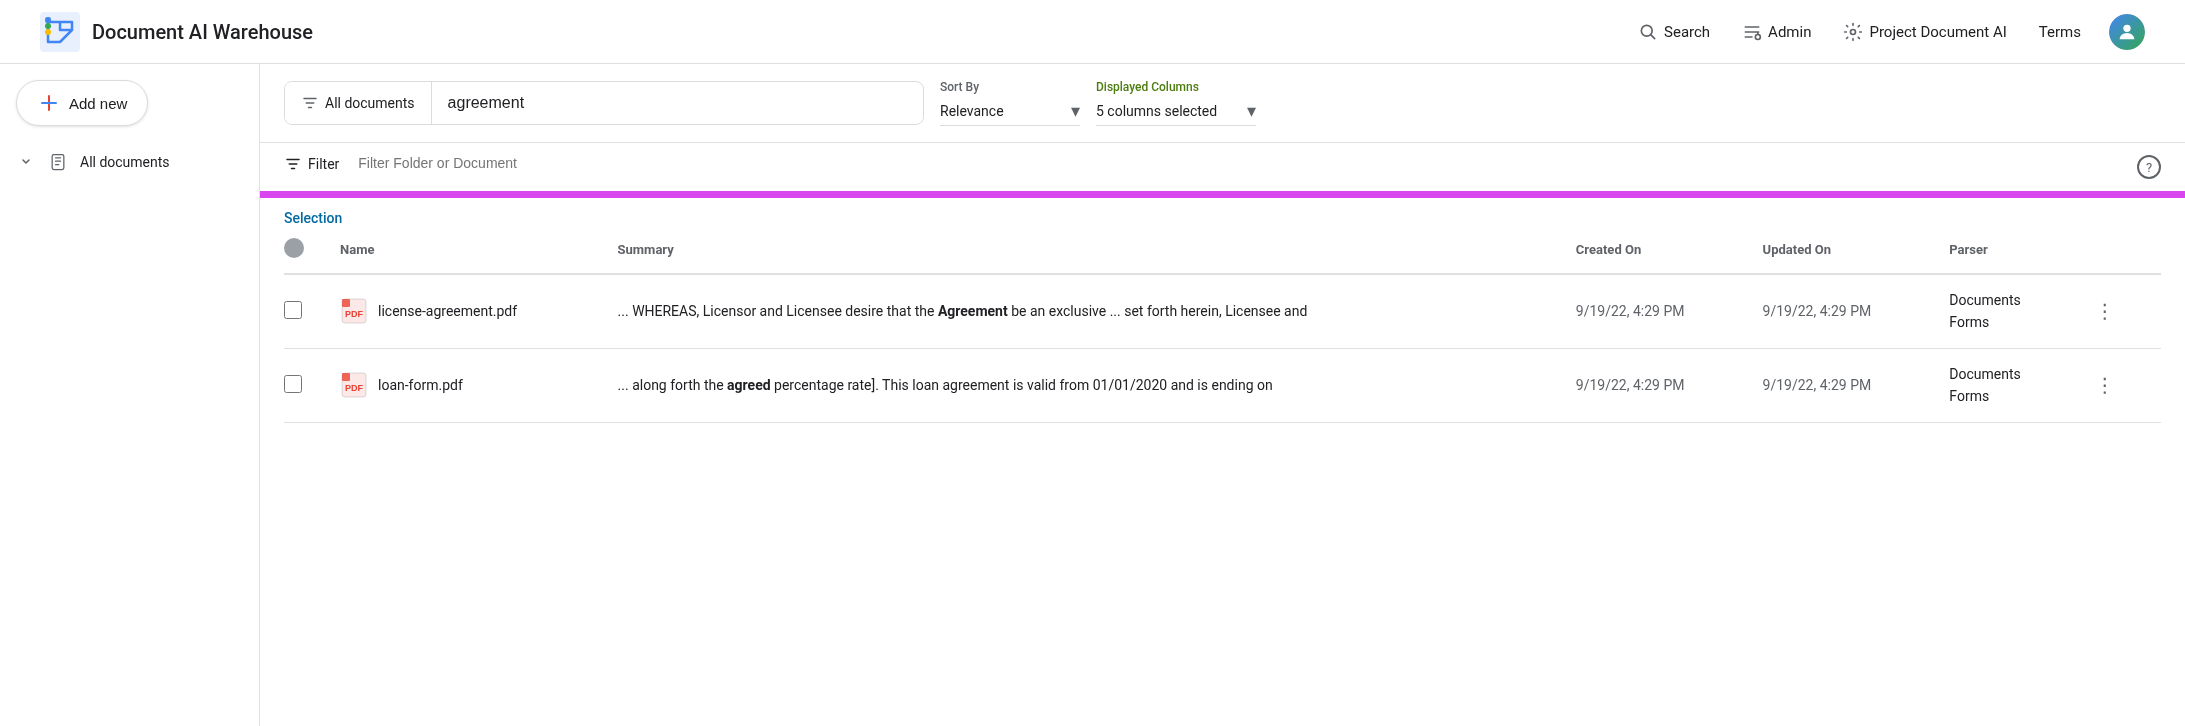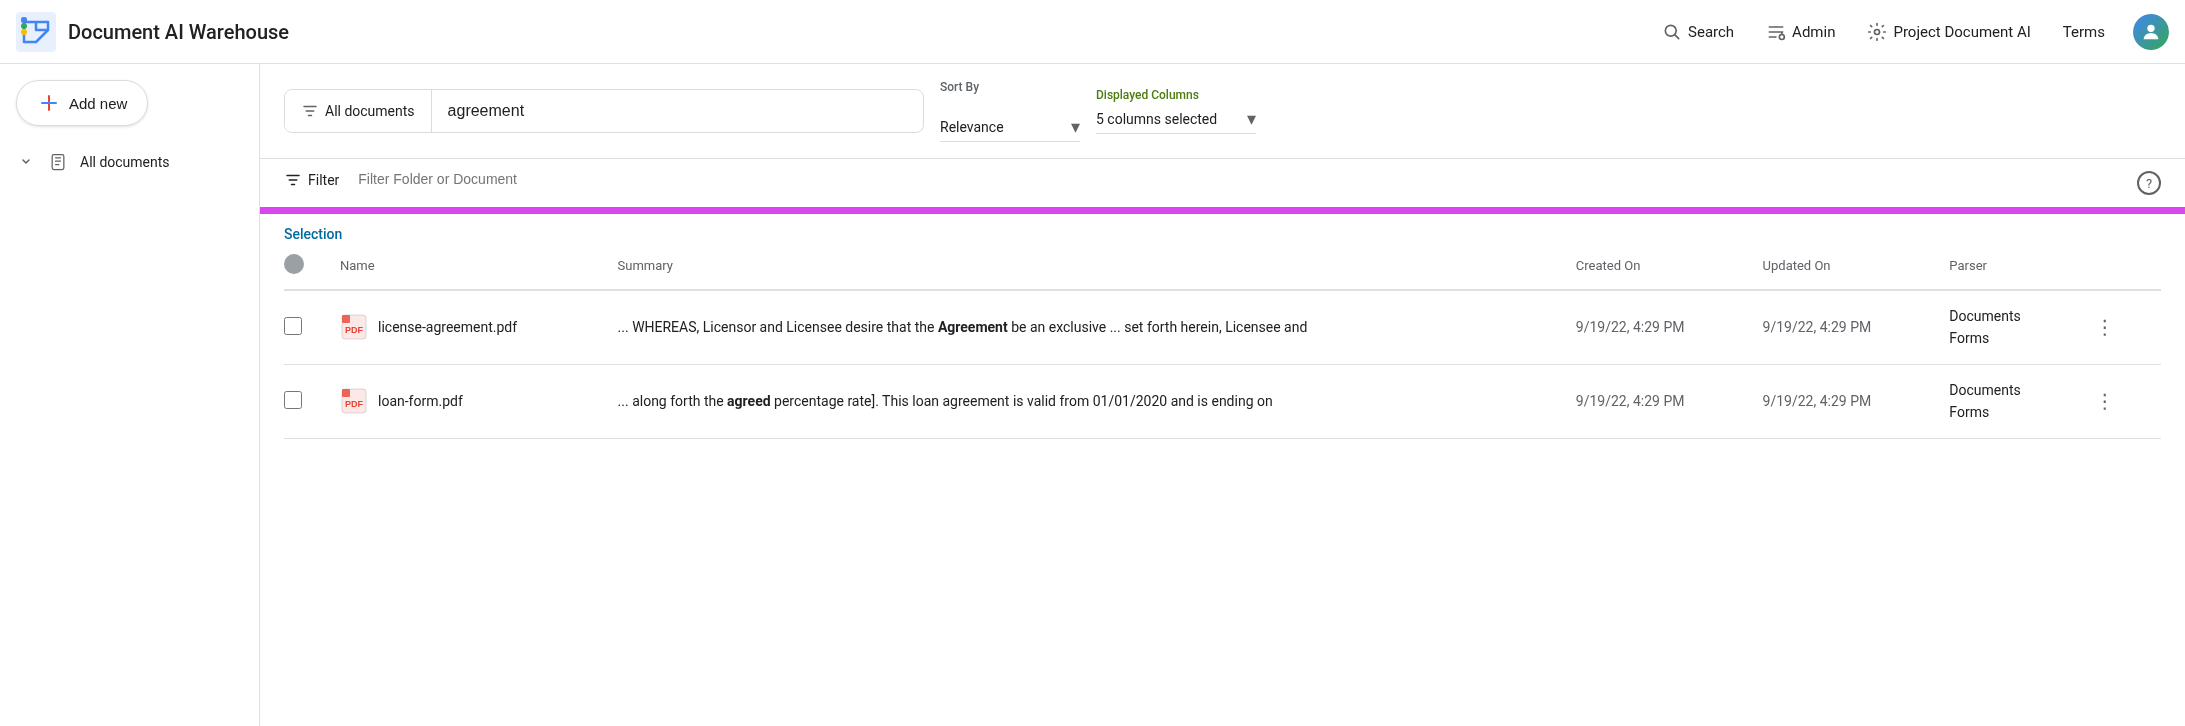--- a/index.html
+++ b/index.html
@@ -2,21 +2,21 @@
 <html><head>
   <meta charset="utf-8">
   <style>
     * { box-sizing: border-box; margin: 0; padding: 0; }
     body { font-family: 'Google Sans', Roboto, Arial, sans-serif; font-size: 14px; color: #202124; background: #fff; }
 
     
     .header {
       display: flex;
       align-items: center;
-      padding: 0 16px;
+      padding: 0 40px;
       height: 64px;
       border-bottom: 1px solid #e0e0e0;
       background: #fff;
       gap: 8px;
     }
     .header-logo {
       display: flex;
       align-items: center;
       gap: 12px;
       margin-right: auto;
@@ -166,21 +166,21 @@
       border: none;
       outline: none;
       padding: 12px 16px;
       font-size: 16px;
       color: #202124;
       background: transparent;
     }
     .sort-by-wrapper {
       display: flex;
       flex-direction: column;
-      gap: 18px;
+      gap: 2px;
     }
     .sort-label {
       font-size: 12px;
       color: #5f6368;
       font-weight: 500;
     }
     .sort-select {
       display: flex;
       align-items: center;
       gap: 8px;
@@ -271,21 +271,21 @@
       width: 100%;
       border-collapse: collapse;
     }
     thead tr {
       border-bottom: 2px solid #e0e0e0;
     }
     th {
       text-align: left;
       padding: 12px 16px;
       font-size: 13px;
-      font-weight: 400;
+      font-weight: 700;
       color: #5f6368;
       white-space: nowrap;
     }
     th:first-child { width: 40px; padding-left: 0; }
     tbody tr {
       border-bottom: 1px solid #e0e0e0;
     }
     td {
       padding: 14px 16px;
       font-size: 14px;

